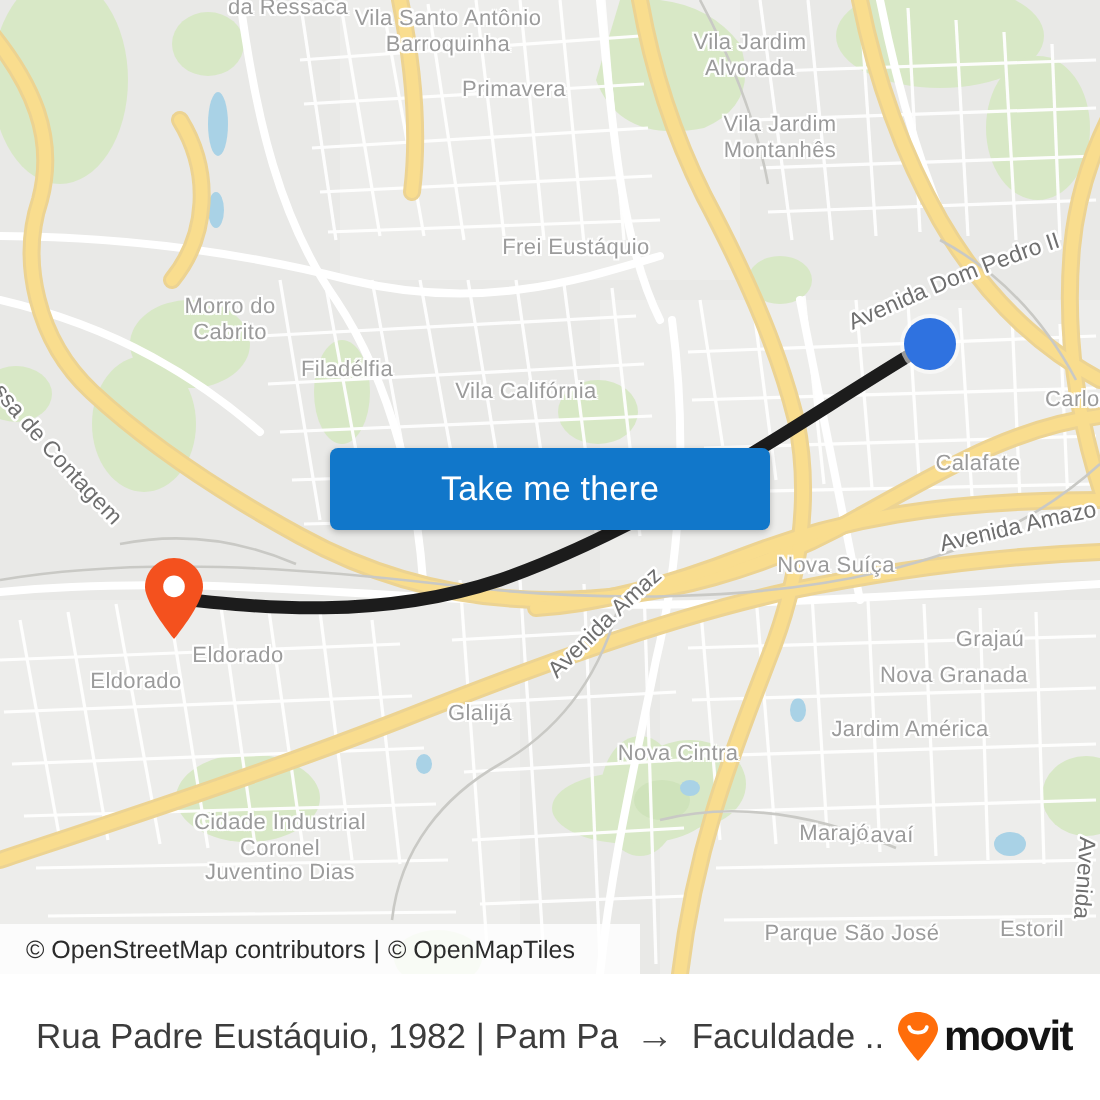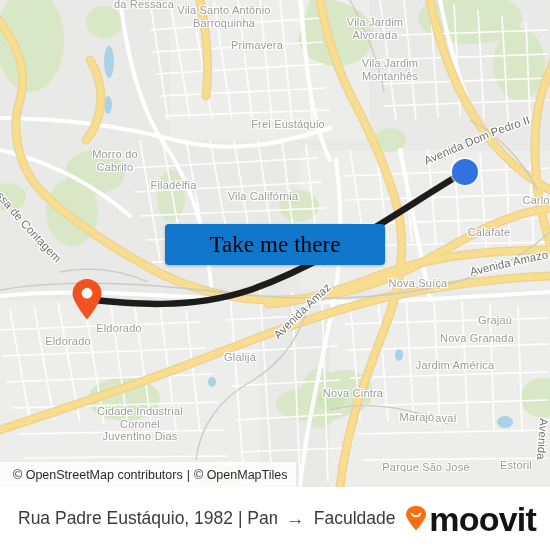--- a/index.html
+++ b/index.html
@@ -62,36 +62,36 @@
   }
 
   
   #cta {
     position: absolute;
     left: 165px; top: 224px;
     width: 220px; height: 41px;
     background: #1177ca;
     border: none;
     border-radius: 4px;
-    color: #000000;
-    font-size: 23px;
-    font-family: Liberation Serif, serif;
+    color: #ffffff;
+    font-size: 17px;
+    font-family: Liberation Sans, sans-serif;
     letter-spacing: .1px;
     cursor: pointer;
     box-shadow: 0 1px 3px rgba(0,0,0,.25);
     padding: 0;
   }
 
   
   #attribution {
     position: absolute;
     left: 0;
     top: 462px;
     height: 25px;
-    width: 296px;
+    width: 320px;
     display: flex;
     align-items: center;
     padding-left: 13px;
     font-size: 12.5px;
     color: #2b2b2b;
     background: rgba(255,255,255,.82);
     white-space: nowrap;
   }
   #attribution .sep { margin: 0 4px; color: #2b2b2b; }
 
@@ -124,21 +124,21 @@
   #trip .ep { overflow: hidden; text-overflow: clip; }
 
   #moovit-logo {
     flex: 0 0 auto;
     display: flex;
     align-items: center;
     gap: 2px;
     margin-left: 6px;
   }
   #moovit-logo .wordmark {
-    font-size: 34px;
+    font-size: 21px;
     font-weight: bold;
     color: #141414;
     letter-spacing: -0.8px;
     line-height: 1;
   }
 </style>
 </head>
 <body>
 
 <div id="app">
@@ -388,21 +388,21 @@
         <div class="map-label" style="left: 165px; top: 185px; padding-left: 17px;">Filadélfia</div>
         <div class="map-label" style="left: 255px; top: 196px; padding-left: 16px;">Vila Califórnia</div>
         <div class="map-label" style="left: 539px; top: 200px;">Carlos</div>
         <div class="map-label" style="left: 469px; top: 232px; margin-left: 20px;">Calafate</div>
         <div class="map-label" style="left: 418px; top: 283px; text-align: right;">Nova Suíça</div>
         <div class="map-label" style="left: 119px; top: 328px;">Eldorado</div>
         <div class="map-label" style="left: 68px; top: 341px;">Eldorado</div>
         <div class="map-label" style="left: 495px; top: 320px;">Grajaú</div>
         <div class="map-label" style="left: 477px; top: 338px;">Nova Granada</div>
         <div class="map-label" style="left: 240px; top: 357px;">Glalijá</div>
-        <div class="map-label" style="left: 353px; top: 377px; margin-top: 16px;">Nova Cintra</div>
+        <div class="map-label" style="left: 339px; top: 377px;">Nova Cintra</div>
         <div class="map-label" style="left: 455px; top: 365px;">Jardim América</div>
         <div class="map-label" style="left: 442px; top: 418px; text-align: right;">Havaí</div>
         <div class="map-label" style="left: 417px; top: 417px;">Marajó</div>
         <div class="map-label" style="left: 140px; top: 424px;">Cidade Industrial
 Coronel
 Juventino Dias</div>
         <div class="map-label" style="left: 426px; top: 467px;">Parque São José</div>
         <div class="map-label" style="left: 516px; top: 465px;">Estoril</div>
       </div>
 

